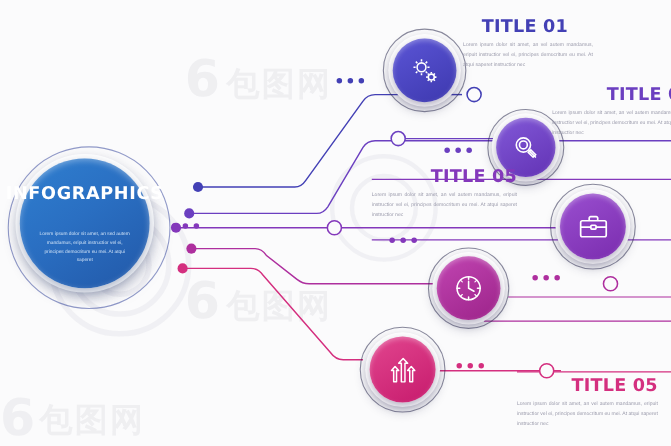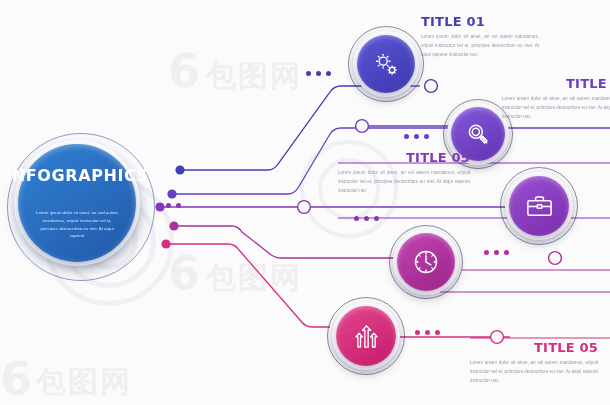--- a/index.html
+++ b/index.html
@@ -65,22 +65,22 @@
   .node .disc{
     position:absolute;border-radius:50%;
     display:flex;align-items:center;justify-content:center;
     box-shadow:inset 0 2px 5px rgba(255,255,255,.30), 0 3px 8px rgba(40,30,80,.35);
   }
   .node .disc svg{display:block;}
 
   
   .tblock{position:absolute;}
   .tblock .t-title{
-    font-family:"DejaVu Sans",sans-serif;font-weight:700;font-size:13px;
-    letter-spacing:.2px;margin:0 0 4px 0;
+    font-family:"DejaVu Sans",sans-serif;font-weight:700;font-size:16px;
+    letter-spacing:.2px;margin:0 0 4px 17px;
   }
   .tblock .t-body{
     font-size:4.6px;line-height:1.95;color:#9a9aab;margin:0;
     text-align:justify;font-family:"Liberation Sans",sans-serif;
   }
   .a-left{text-align:left;}
   .a-right{text-align:right;}
   .a-right .t-body{text-align:justify;}
 
   

